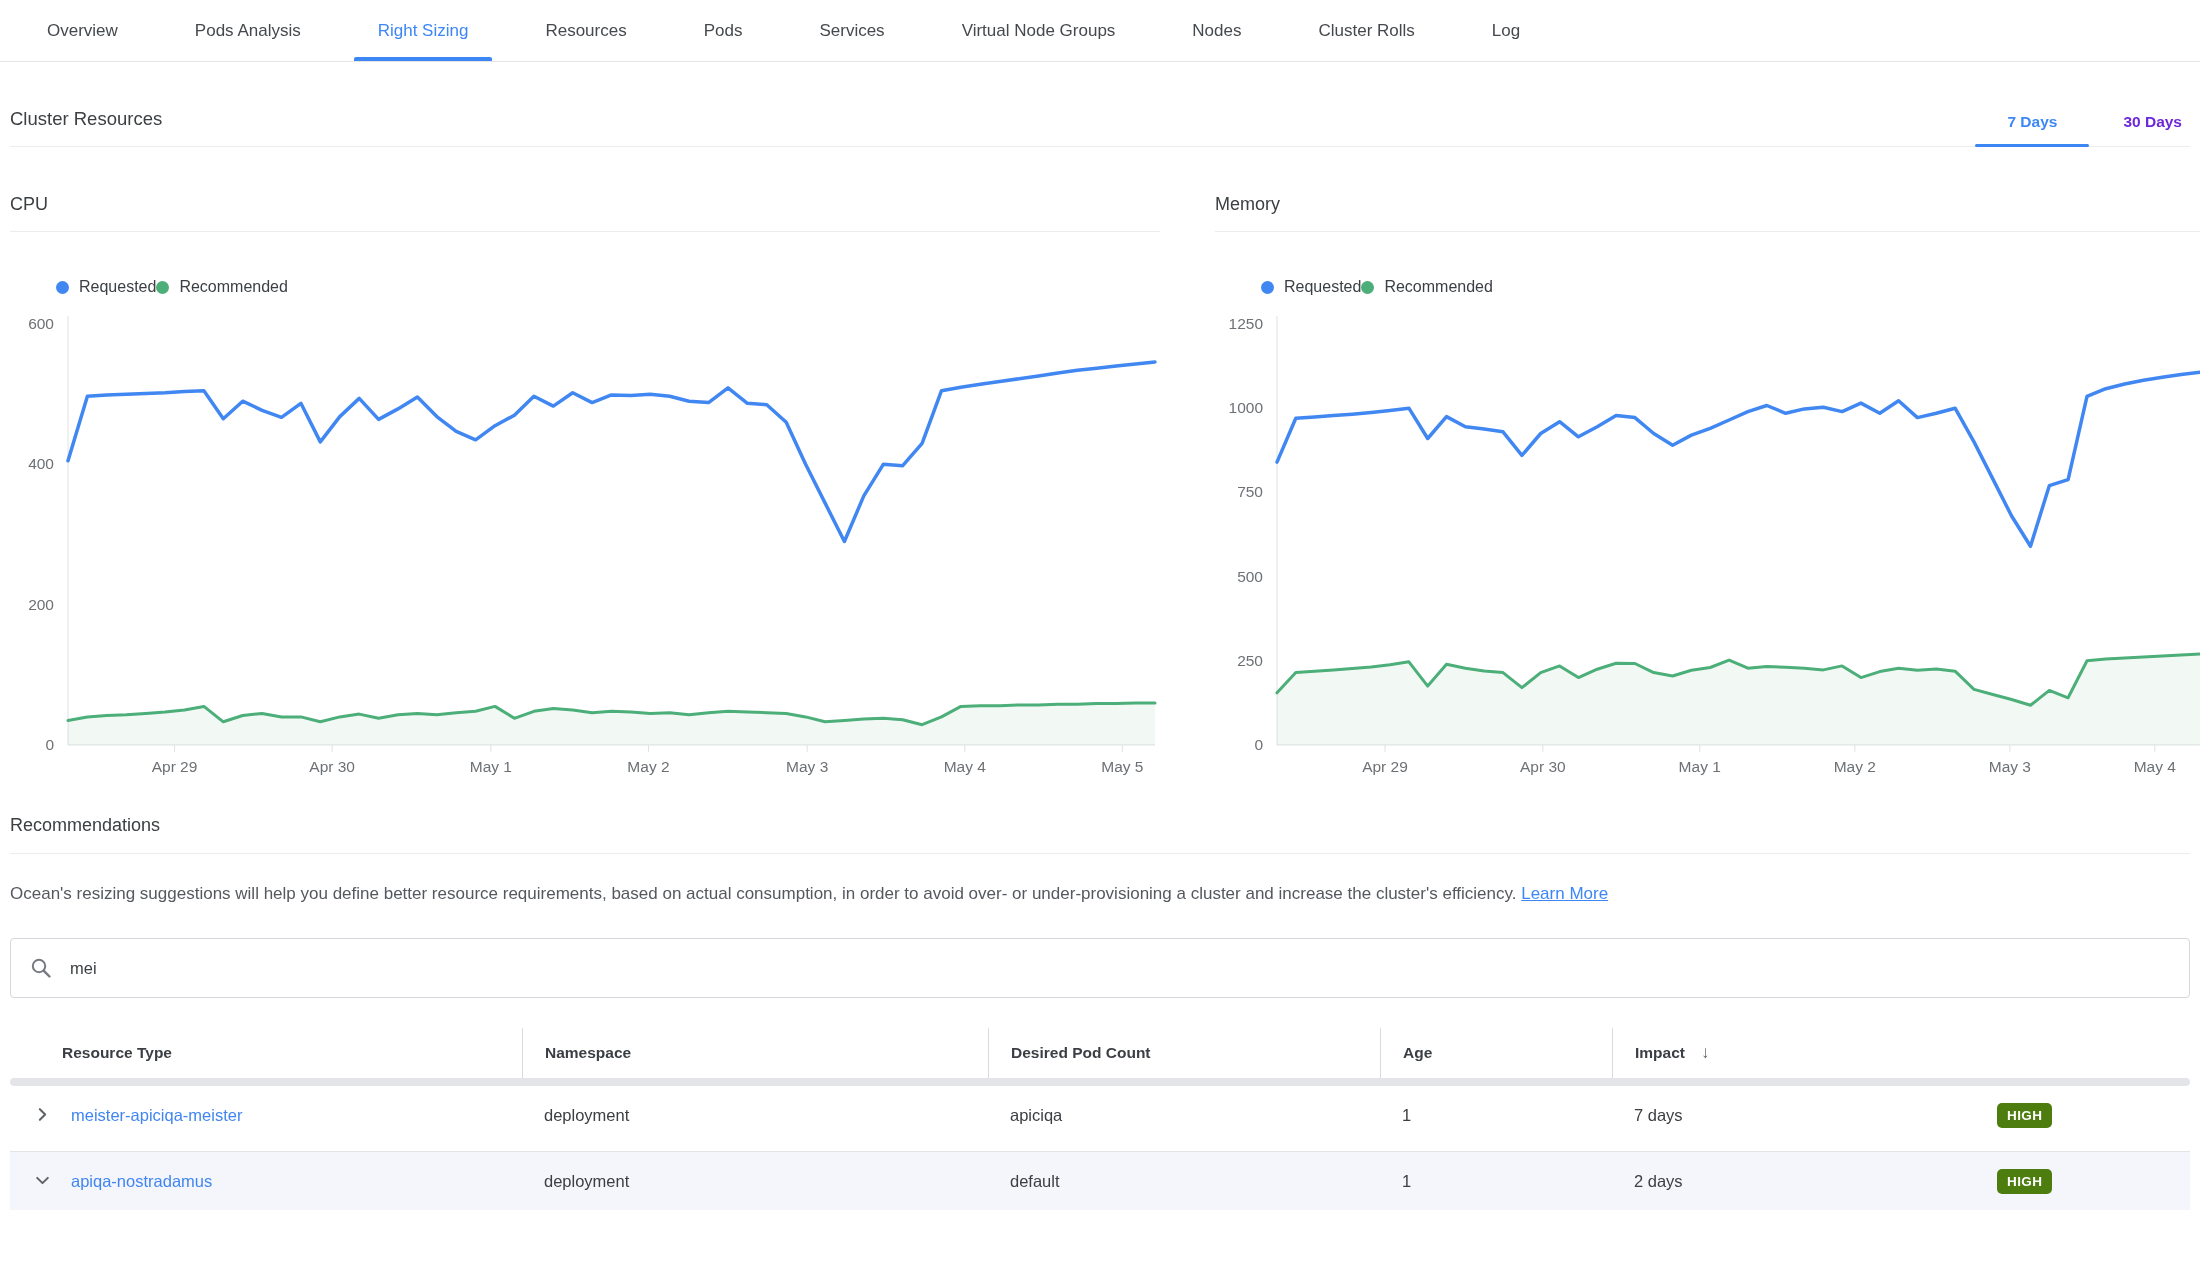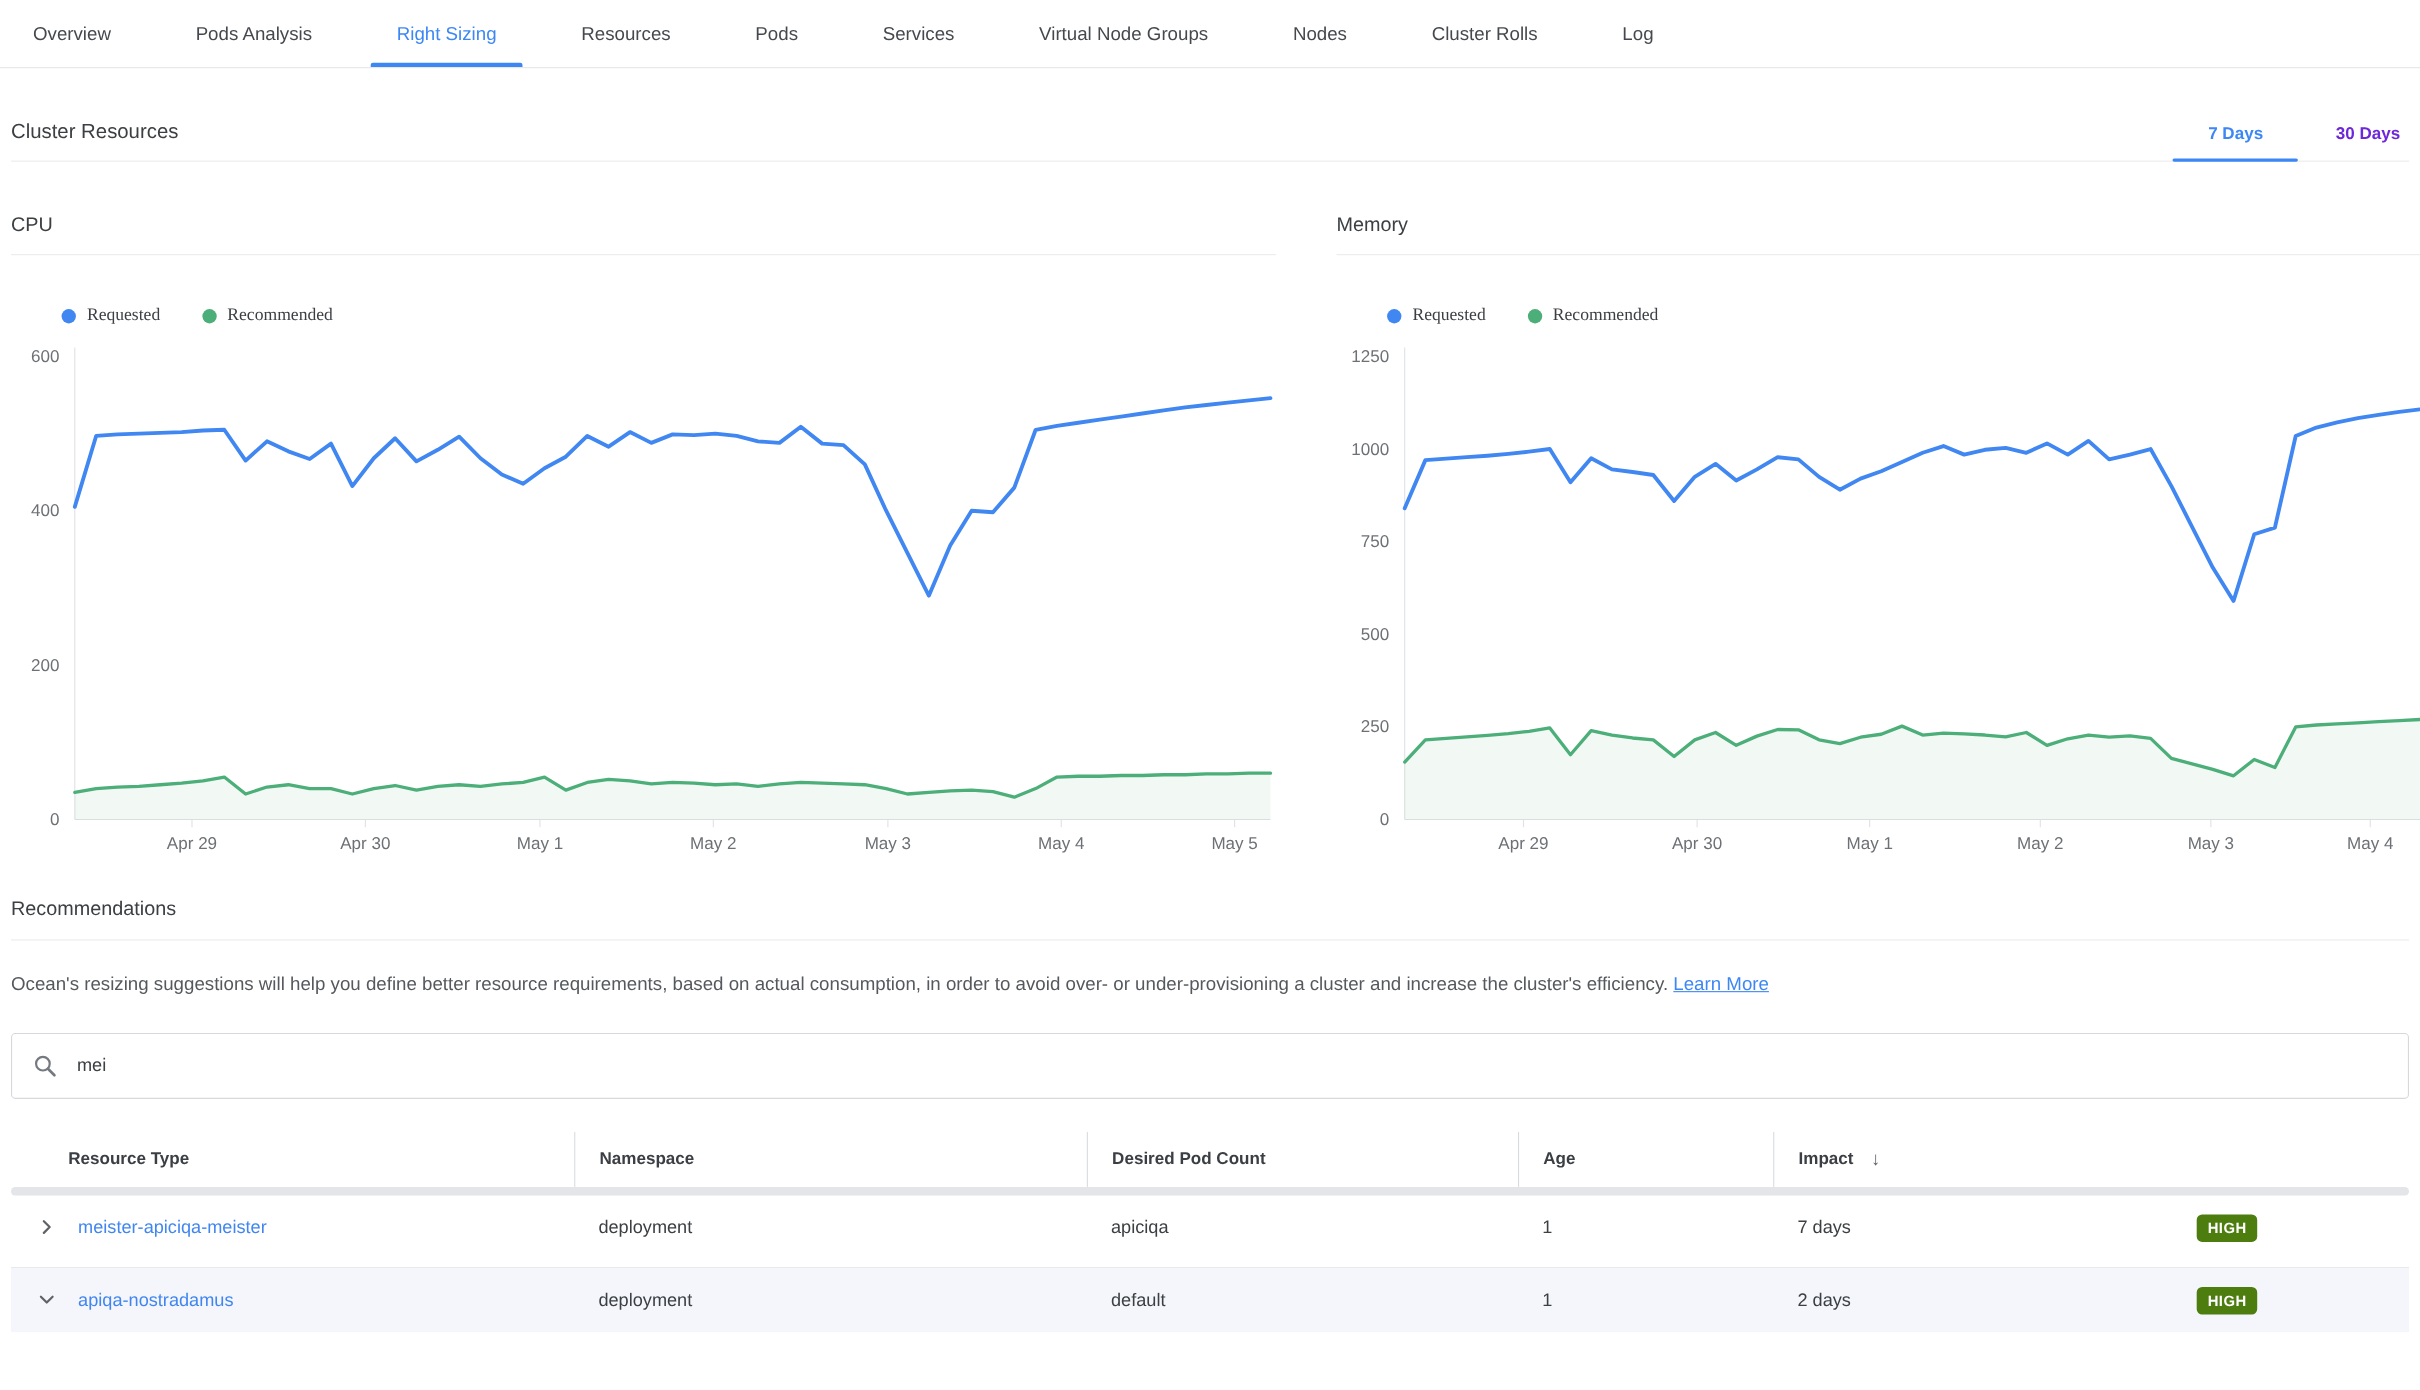--- a/index.html
+++ b/index.html
@@ -2,38 +2,38 @@
 <html><head>
 <meta charset="utf-8">
 <style>
   * { box-sizing: border-box; }
   html,body { margin:0; padding:0; }
   body {
     width:2200px; height:1264px; overflow:hidden; background:#fff;
     font-family:"Liberation Sans","DejaVu Sans",sans-serif; color:#3c4043;
   }
   
-  .topnav { display:flex; align-items:stretch; height:62px; border-bottom:1px solid #e6e6e6; padding-left:6px; background:#fff; }
+  .topnav { display:flex; align-items:stretch; height:62px; border-bottom:1px solid #e6e6e6; padding-left:23px; background:#fff; }
   .tab { display:flex; align-items:center; padding:0 24px; margin-right:29px; font-size:17px; color:#45494e; cursor:pointer; position:relative; white-space:nowrap; }
   .tab.active { color:#3d87f5; }
   .tab.active::after { content:''; position:absolute; left:0; right:0; bottom:0; height:4px; background:#3d87f5; border-radius:2px 2px 0 0; }
   
   .content { padding:0 10px; }
   .cluster-header { display:flex; justify-content:space-between; align-items:flex-end; padding-top:46px; border-bottom:1px solid #ececee; }
   .section-title { font-size:18.5px; color:#3c4043; padding-bottom:16px; }
   .range-tabs { display:flex; margin-right:6px; }
   .range-tab { font-size:15.5px; font-weight:700; color:#6d28d9; padding:0 2px 15px; margin-left:62px; position:relative; cursor:pointer; }
   .range-tab.active { color:#3d87f5; }
   .range-tab.active::after { content:''; position:absolute; height:3px; background:#3d87f5; left:-30px; right:-30px; bottom:-1px; border-radius:2px; }
   
   .charts-row { display:flex; gap:55px; margin-top:47px; margin-right:-10px; }
   .panel-cpu { width:1150px; flex:none; }
   .panel-memory { flex:1; min-width:0; }
   .chart-title { font-size:18px; color:#3c4043; padding-bottom:16px; border-bottom:1px solid #ececee; }
-  .legend { display:flex; gap:38px; margin:46px 0 12px 46px; align-items:center;font-family:Liberation Serif, serif; }
+  .legend { display:flex; margin:46px 0 12px 46px; align-items:center; }
   .legend-item { display:flex; align-items:center; gap:10px; font-size:16px; color:#3b3f44; }
   .legend-dot { width:13px; height:13px; border-radius:50%; }
   svg text.tick { font-size:15.5px; fill:#6d7175; font-family:"Liberation Sans","DejaVu Sans",sans-serif; }
   svg line.axis { stroke:#dfe1e4; stroke-width:1; }
   
   .reco { margin-top:33px; }
   .reco-title { font-size:18px; color:#3c4043; padding-bottom:17px; border-bottom:1px solid #ececee; }
   .reco-text { margin:30px 0 0; font-size:17px; color:#55595e; }
   .learn-more { color:#3d87f5; text-decoration:underline; cursor:pointer; }
   

